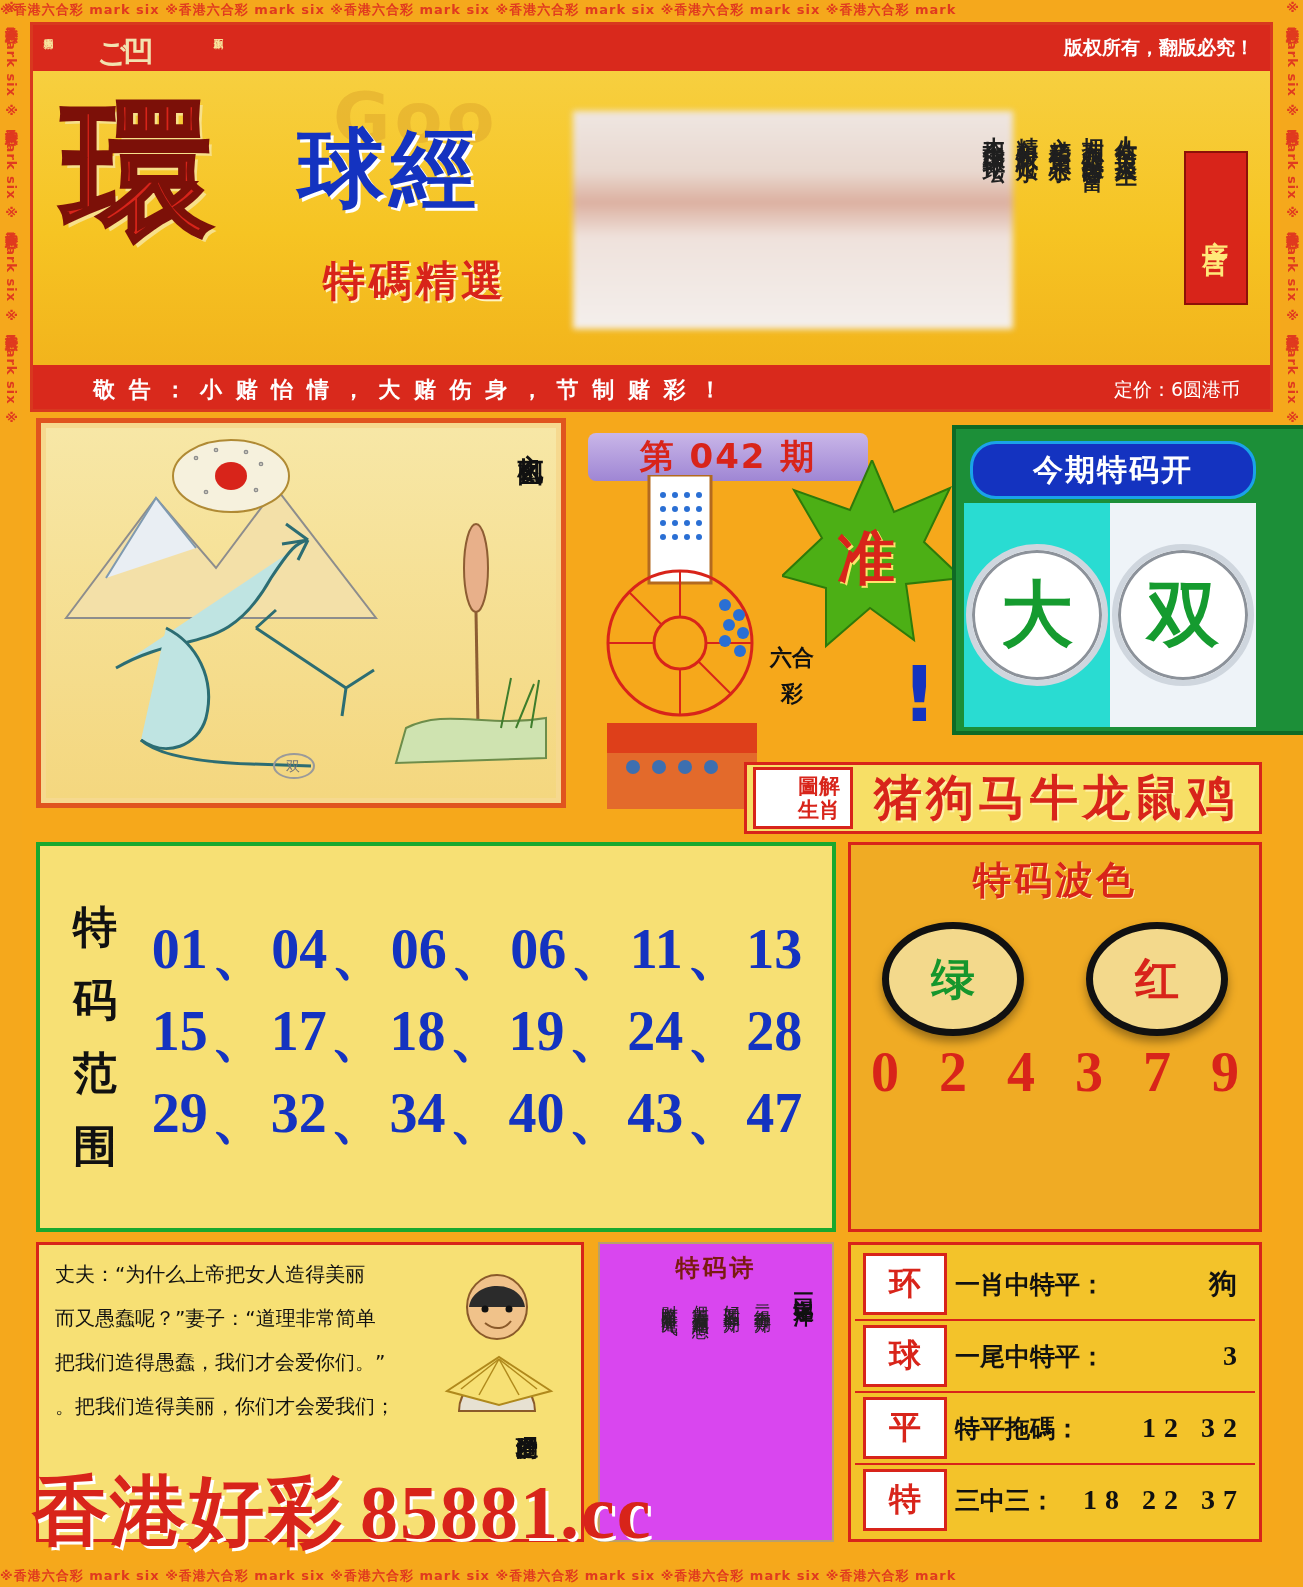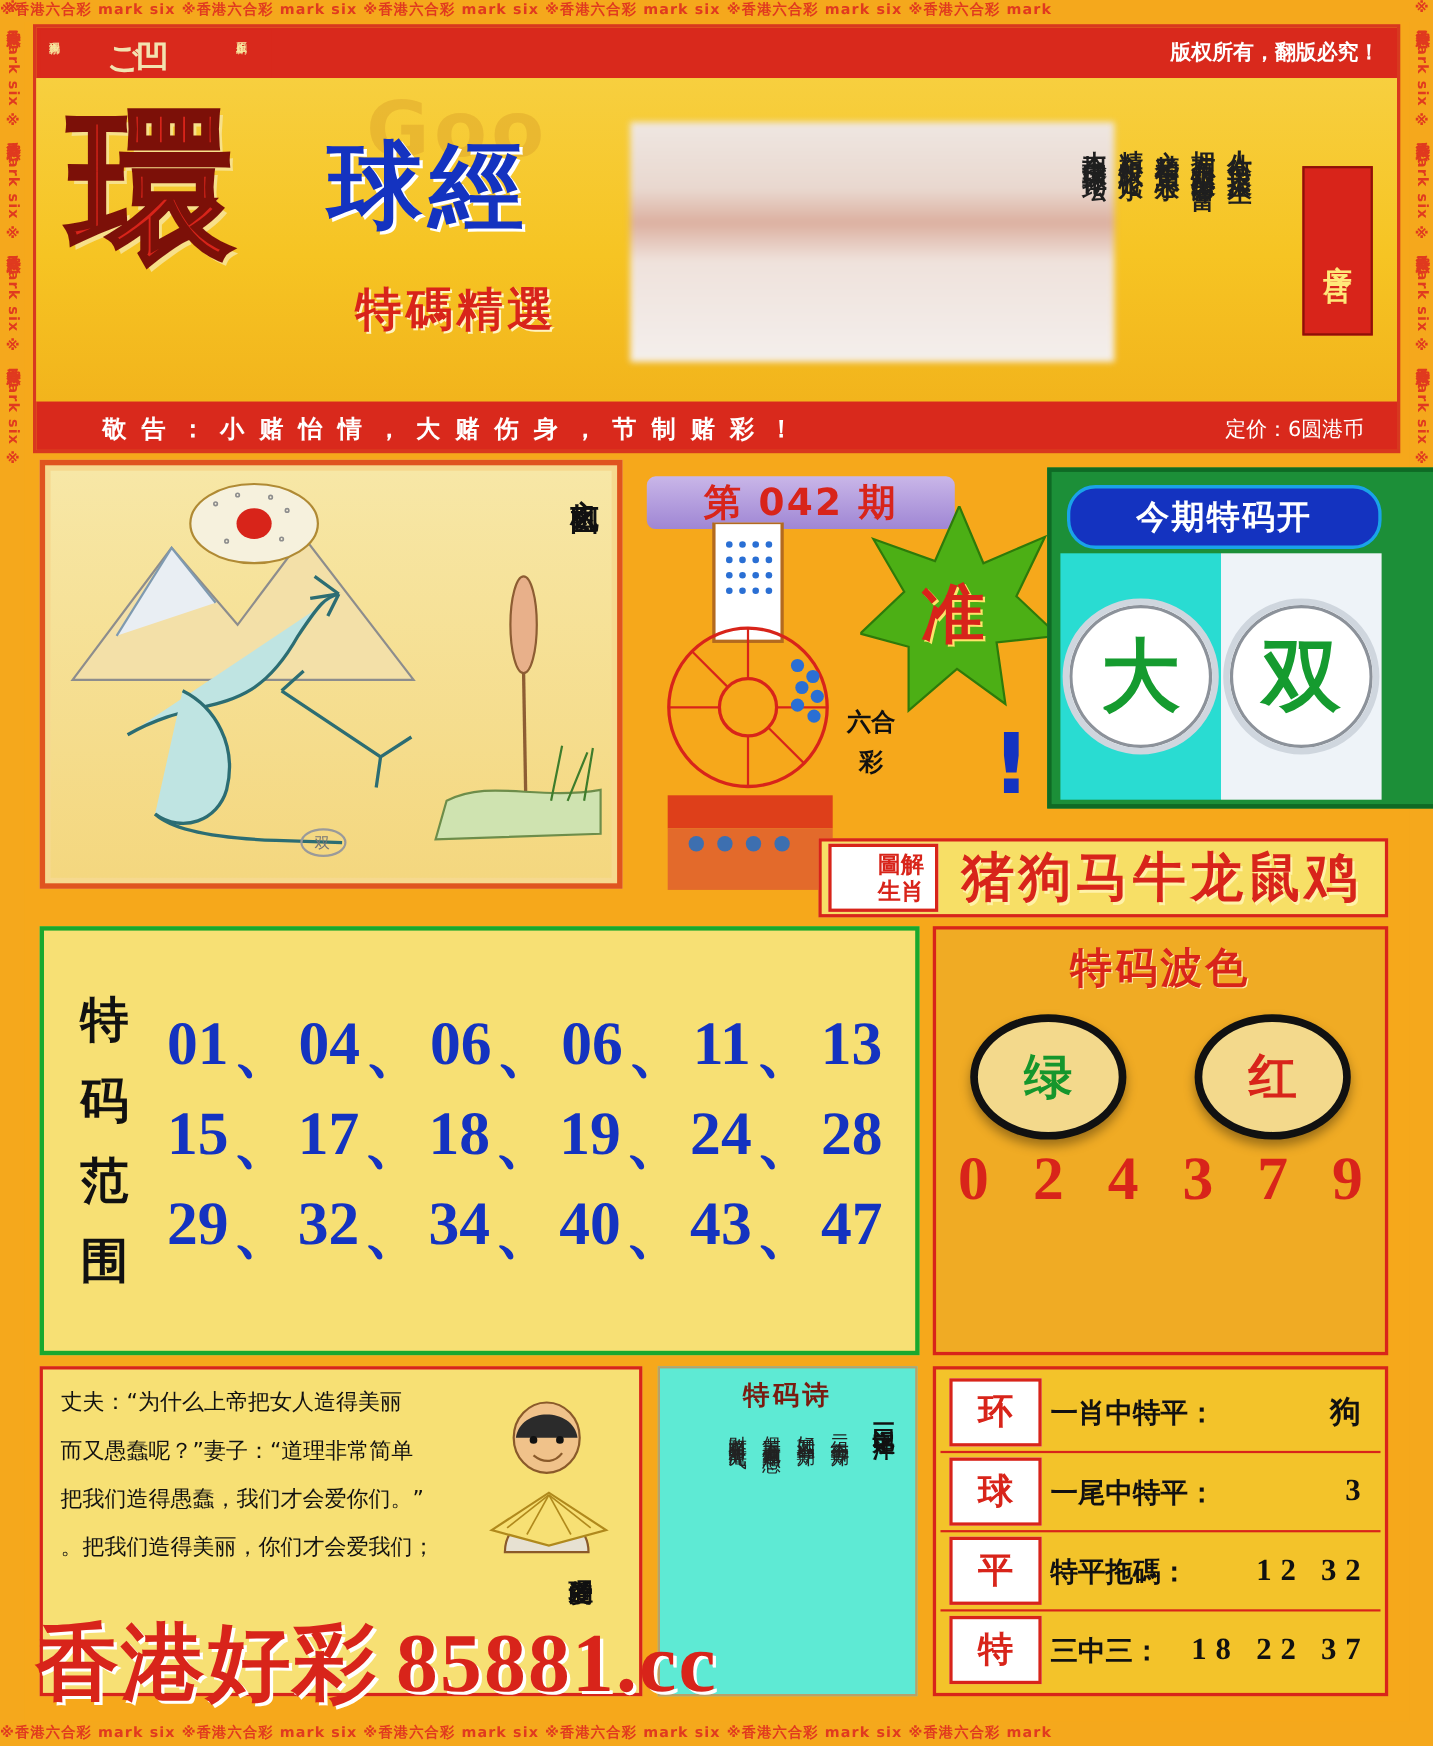--- a/index.html
+++ b/index.html
@@ -117,21 +117,21 @@
 
   
   .joke-box{position:absolute;left:14px;top:1222px;width:548px;height:300px;
      background:#f7e074;border:3px solid #d8241a;box-sizing:border-box;padding:14px 16px;}
   .joke-box p{margin:0 0 14px 0;font-size:20px;color:#111;line-height:30px;font-weight:normal;}
   .monk{position:absolute;right:22px;top:26px;width:120px;height:150px;}
   .love{position:absolute;right:40px;bottom:10px;font-size:22px;font-weight:bold;color:#111;
      writing-mode:vertical-rl;line-height:28px;height:110px;}
 
   .poem-box{position:absolute;left:576px;top:1222px;width:236px;height:300px;
-     background:#5eead4;border:2px solid #b9a06a;box-sizing:border-box;}
+     background:#d946ef;border:2px solid #b9a06a;box-sizing:border-box;}
   .poem-title{text-align:center;font-size:24px;font-weight:bold;color:#7a1b10;margin-top:8px;letter-spacing:3px;}
   .poem-cols{display:flex;flex-direction:row-reverse;justify-content:center;gap:10px;margin-top:8px;}
   .poem-cols div{writing-mode:vertical-rl;font-size:17px;line-height:21px;color:#222;letter-spacing:2px;height:215px;}
   .yang{position:absolute;right:14px;top:40px;writing-mode:vertical-rl;font-size:20px;color:#111;font-weight:bold;}
 
   
   .tbl-box{position:absolute;left:826px;top:1222px;width:414px;height:300px;
      background:#f3c32a;border:3px solid #d8241a;box-sizing:border-box;padding:4px;}
   .tbl-row{display:flex;align-items:center;height:70px;border-bottom:2px solid #d8241a;}
   .tbl-row:last-child{border-bottom:none;}

